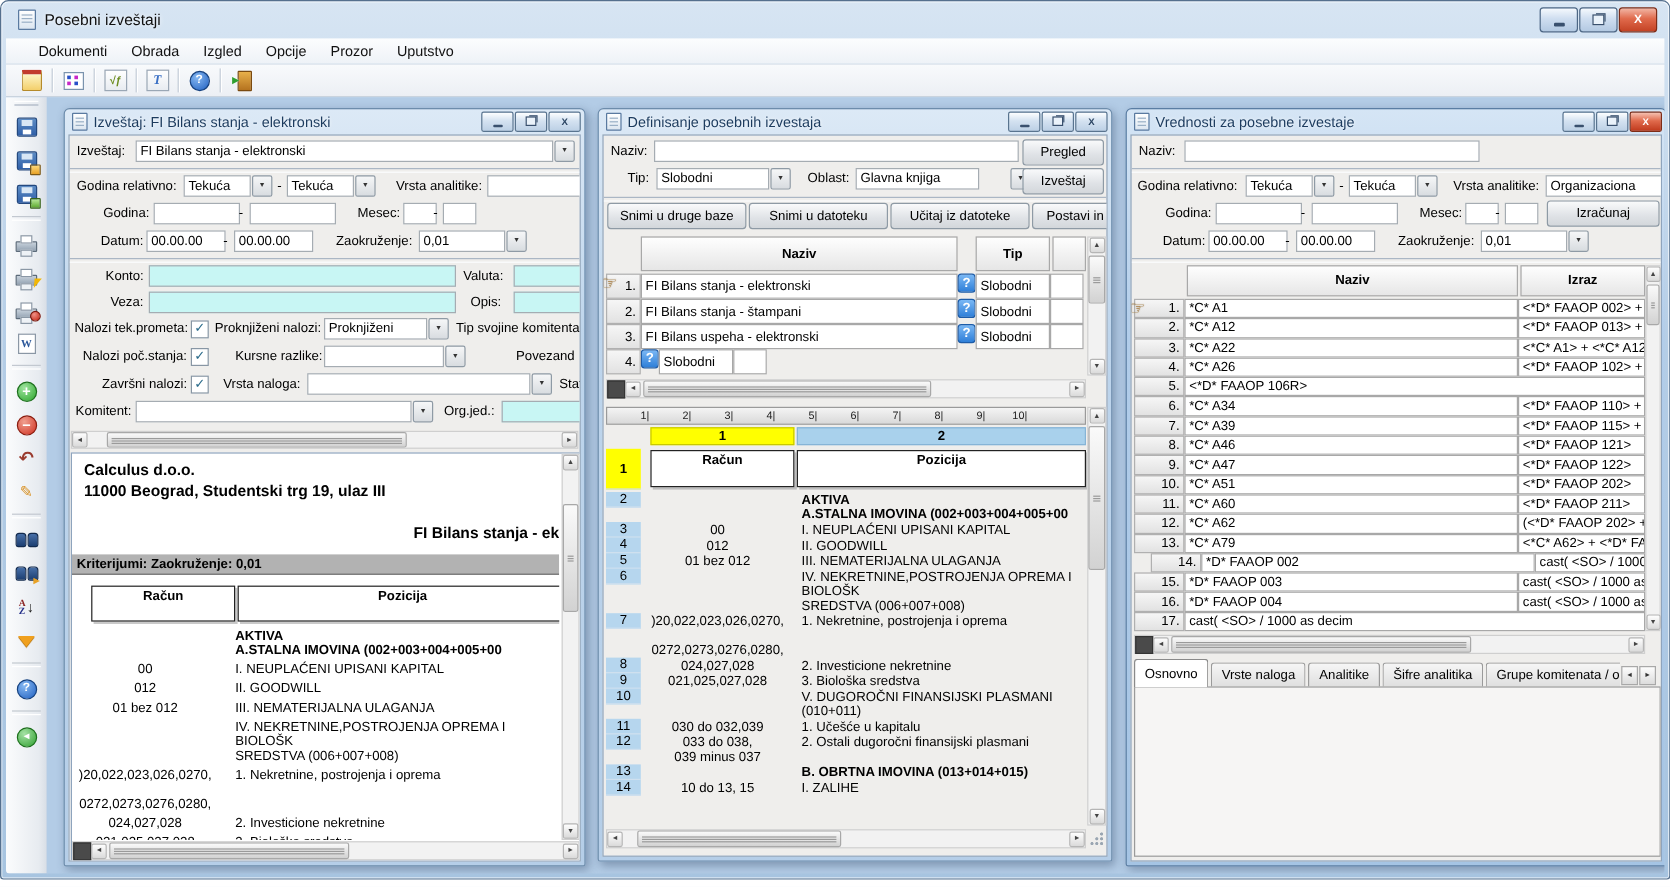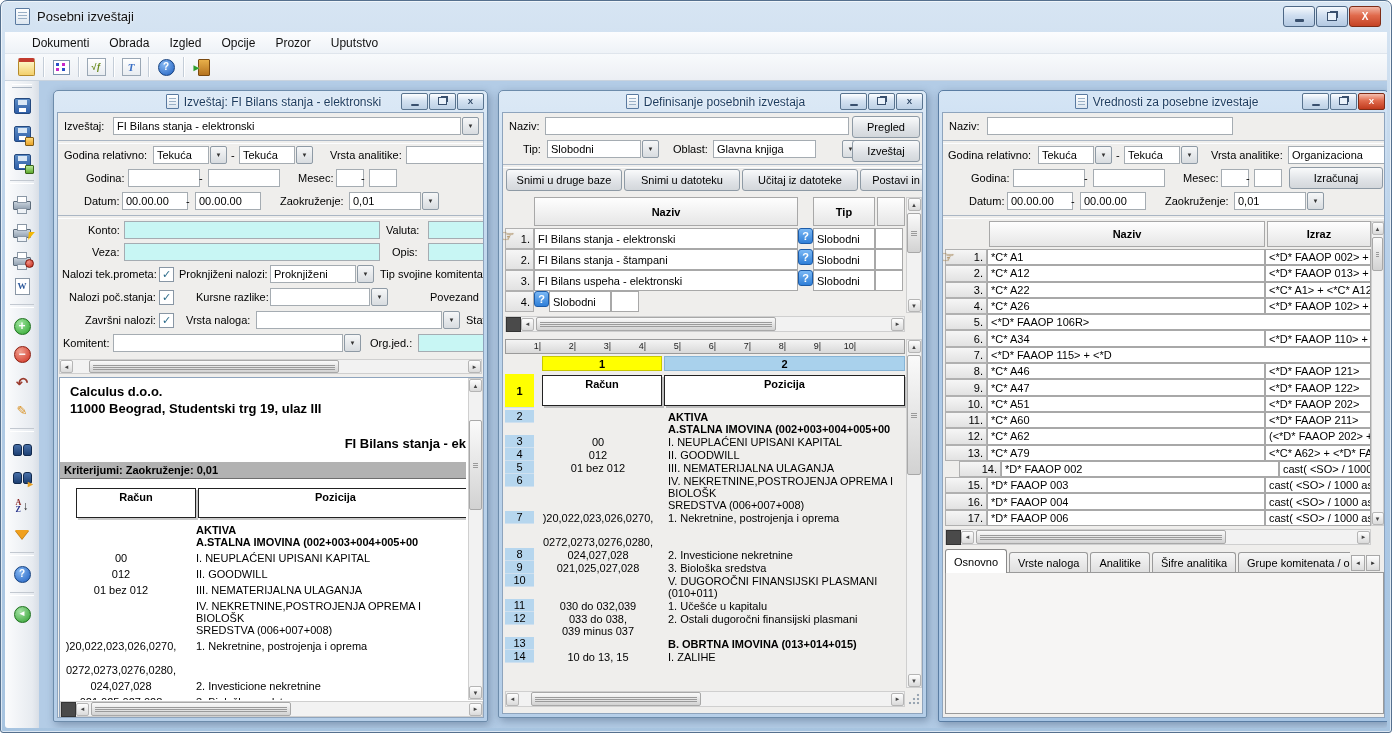--- a/index.html
+++ b/index.html
@@ -70,21 +70,21 @@
   .fbox span{font-size:9px;font-style:italic;color:#6b8c1f;font-weight:bold;}
   .tboxi span{font-size:11px;font-style:italic;font-weight:bold;color:#3a6fc4;font-family:"Liberation Serif","DejaVu Serif",serif;}
   .door{width:10px;height:15px;background:linear-gradient(#e8b04a,#b5731f);border:1px solid #7a4a10;border-radius:1px;}
   .doorarr{color:#2f9f2f;font-size:10px;font-weight:bold;margin-right:-3px;z-index:1;text-shadow:0 0 1px #fff;}
   
   .mw-mdi{position:absolute;left:38px;top:80px;right:4px;bottom:4px;background:#b3cce6;overflow:hidden;border-radius:0 0 3px 0;}
   
   .cw{position:absolute;background:linear-gradient(180deg,#dce9f6,#bed5ec 30%,#b5cee8);border:1px solid #6d8cab;
     border-radius:5px 5px 2px 2px;box-shadow:2px 3px 8px rgba(30,50,80,.35);}
   .cw.active{background:linear-gradient(180deg,#d5e5f5,#b2cdea 30%,#a5c4e4);border-color:#5a7da3;}
-  .cw-title{height:21px;display:flex;align-items:center;gap:5px;padding-left:6px;position:relative;justify-content:center;}
+  .cw-title{height:21px;display:flex;align-items:center;gap:5px;padding-left:6px;position:relative;}
   .cw-title-text{font-size:12px;color:#1c3b5e;text-shadow:0 0 3px #fff;white-space:nowrap;}
   .docico.small{width:11px;height:13px;}
   .cwcs{position:absolute;right:3px;top:2px;display:flex;gap:1px;}
   .cwc{width:25px;height:15px;border:1px solid #59748f;border-radius:2px;background:linear-gradient(#fdfeff,#d4e2f1 45%,#bcd0e5);
     display:flex;align-items:center;justify-content:center;}
   .cwc.red{background:linear-gradient(#f5c0b0,#e06a4c 45%,#c03a1d);border-color:#7e2c17;}
   .cwc .g-min{width:8px;height:2px;margin-top:6px;}
   .cwc .g-rest{width:7px;height:6px;}
   .cwc .g-x{font-size:8px;}
   .cw-body{position:absolute;left:3px;right:3px;top:21px;bottom:3px;background:#efeeec;border:1px solid #8ea4bd;overflow:hidden;}
@@ -868,20 +868,21 @@
             <div class="lrow" style="height:16.3px;">
 
               <div class="numcell" style="width:42px;">6.</div>
               <div class="tcell" style="width:278px;">*C* A34</div>
               <div class="tcell" style="flex:1;">&lt;*D* FAAOP 110&gt; + &lt;*D</div>
             </div>
 
             <div class="lrow" style="height:16.3px;">
 
               <div class="numcell" style="width:42px;">7.</div>
+              <div class="tcell" style="width:278px;">*C* A39</div>
               <div class="tcell" style="flex:1;">&lt;*D* FAAOP 115&gt; + &lt;*D</div>
             </div>
 
             <div class="lrow" style="height:16.3px;">
 
               <div class="numcell" style="width:42px;">8.</div>
               <div class="tcell" style="width:278px;">*C* A46</div>
               <div class="tcell" style="flex:1;">&lt;*D* FAAOP 121&gt;</div>
             </div>
 
@@ -937,21 +938,20 @@
             <div class="lrow" style="height:16.3px;">
 
               <div class="numcell" style="width:42px;">16.</div>
               <div class="tcell" style="width:278px;">*D* FAAOP 004</div>
               <div class="tcell" style="flex:1;">cast( &lt;SO&gt; / 1000 as decim</div>
             </div>
 
             <div class="lrow" style="height:16.3px;">
 
               <div class="numcell" style="width:42px;">17.</div>
-              <div class="tcell" style="width:278px;">*D* FAAOP 006</div>
               <div class="tcell" style="flex:1;">cast( &lt;SO&gt; / 1000 as decim</div>
             </div>
           </div>
         <div class="sb sbv abs" style="left:428px;top:108px;width:13px;height:305px;">
           <div class="sbtn" style="width:12px;">
               <span>▲</span>
             </div>
           <div class="strack">
               <div class="sthumb v" style="top:2px;height:34px;"></div>
             </div>

